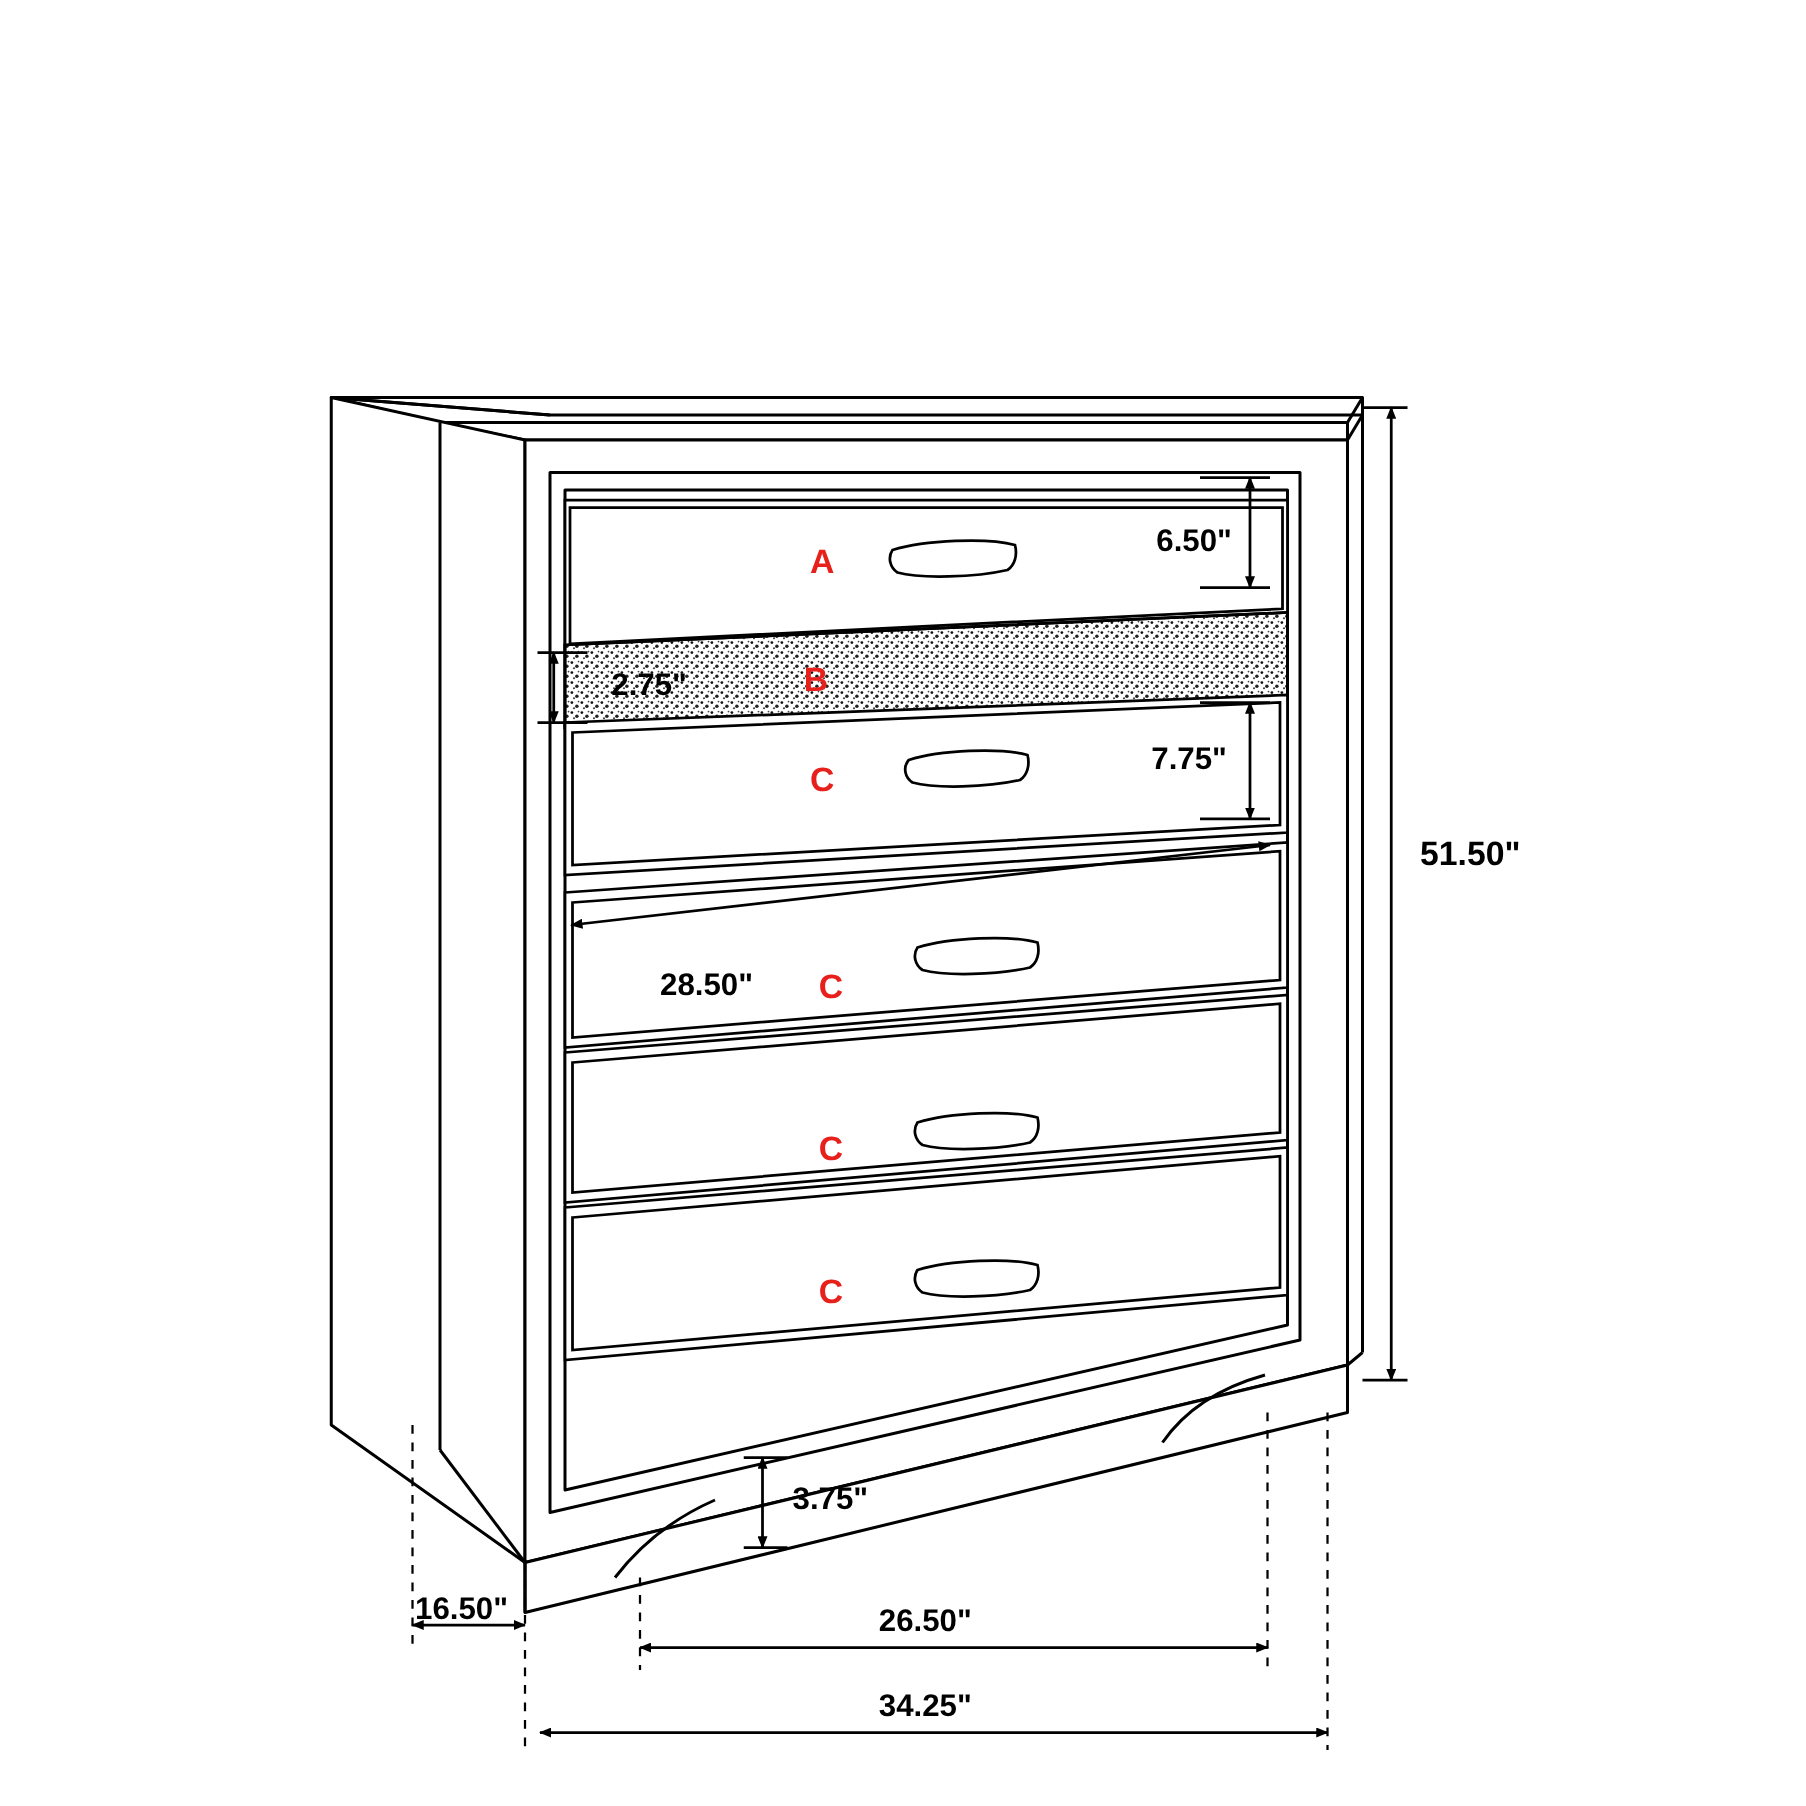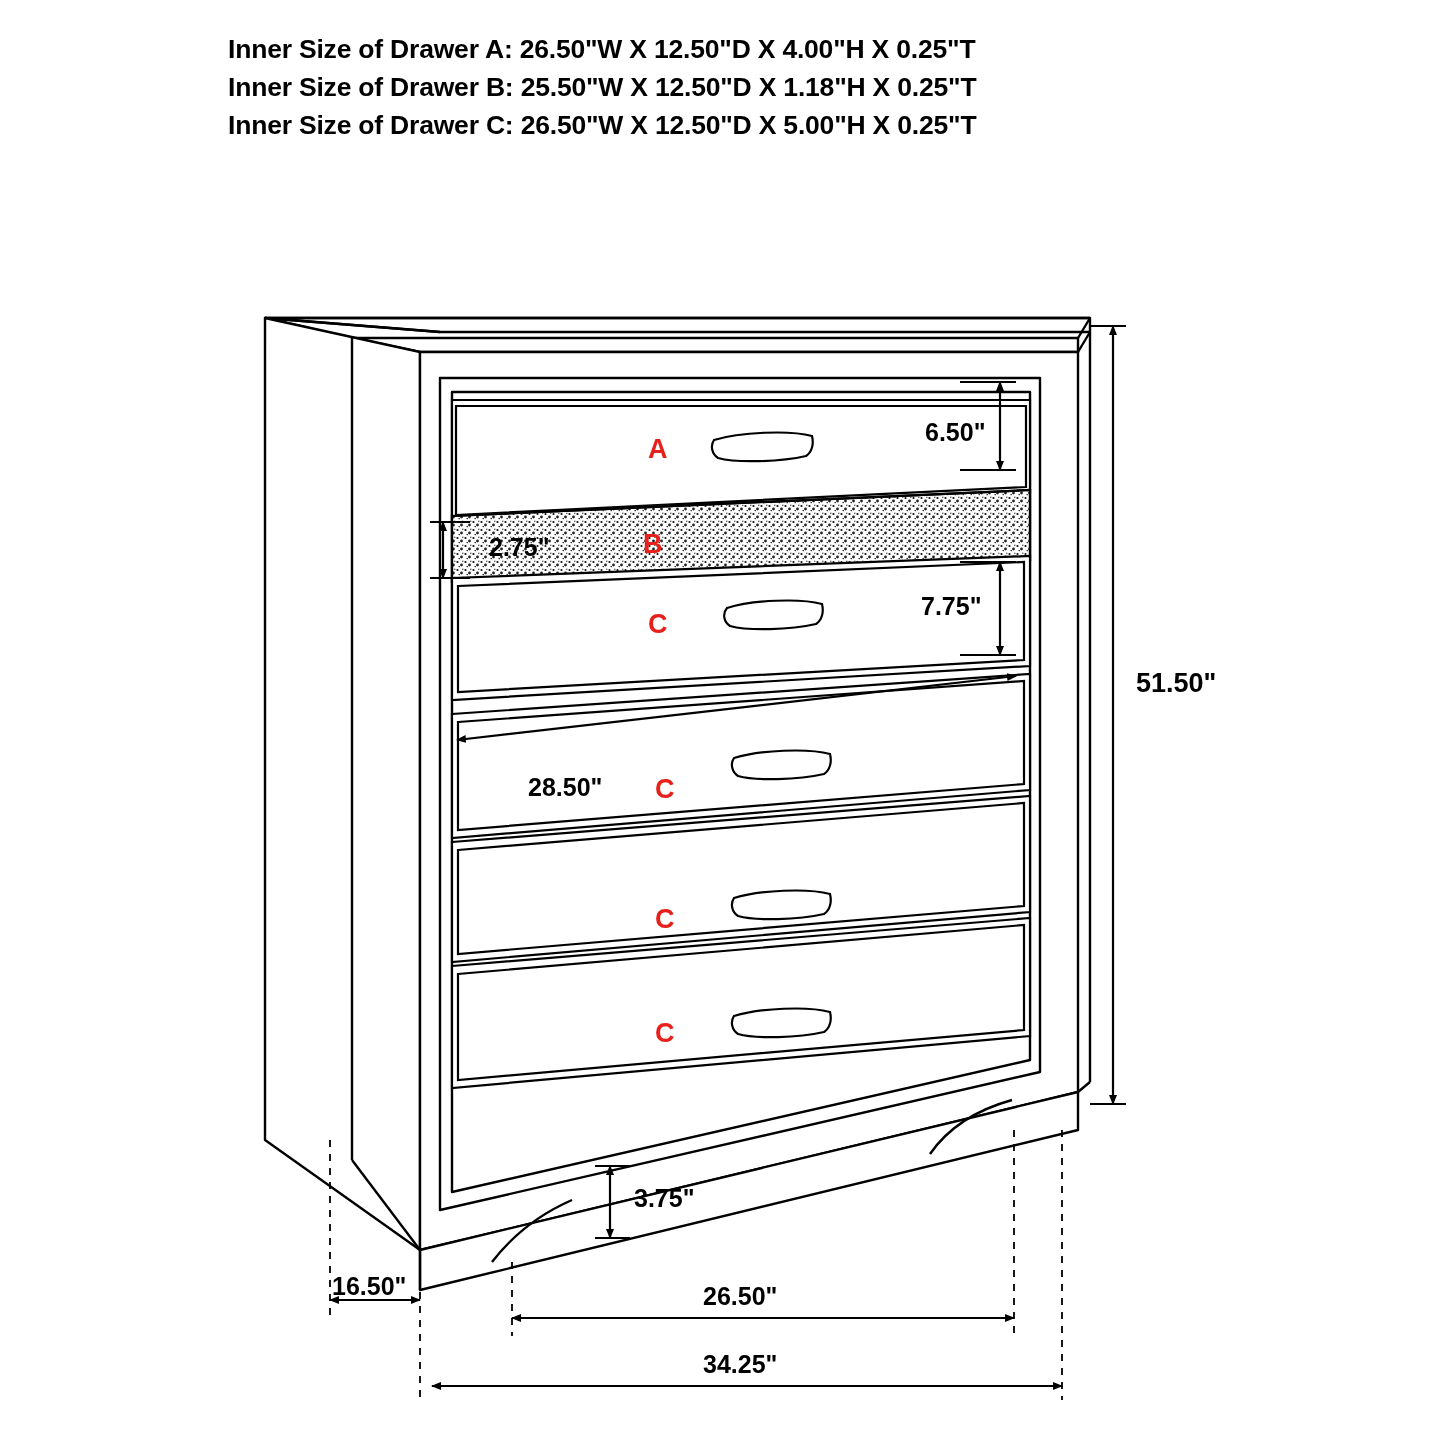--- a/index.html
+++ b/index.html
@@ -58,25 +58,20 @@
     font-size: 27px;
     font-weight: bold;
     fill: #e8201c;
   }
 </style>
 </head>
 <body>
 
 <div id="stage">
 
-  <div class="spec-block">
-    <div class="spec-line">Inner Size of Drawer A: 26.50"W X 12.50"D X 4.00"H X 0.25"T</div>
-    <div class="spec-line">Inner Size of Drawer B: 25.50"W X 12.50"D X 1.18"H X 0.25"T</div>
-    <div class="spec-line">Inner Size of Drawer C: 26.50"W X 12.50"D X 5.00"H X 0.25"T</div>
-  </div>
 
   <svg class="drawing" viewBox="0 0 1445 1445">
     <defs>
       <marker id="arrHead" markerWidth="10" markerHeight="8" refX="9" refY="4" orient="auto" markerUnits="userSpaceOnUse">
         <path d="M0,0 L10,4 L0,8 z" fill="#000"></path>
       </marker>
       <marker id="arrTail" markerWidth="10" markerHeight="8" refX="1" refY="4" orient="auto" markerUnits="userSpaceOnUse">
         <path d="M10,0 L0,4 L10,8 z" fill="#000"></path>
       </marker>
       <pattern id="glitter" width="8" height="8" patternUnits="userSpaceOnUse">

